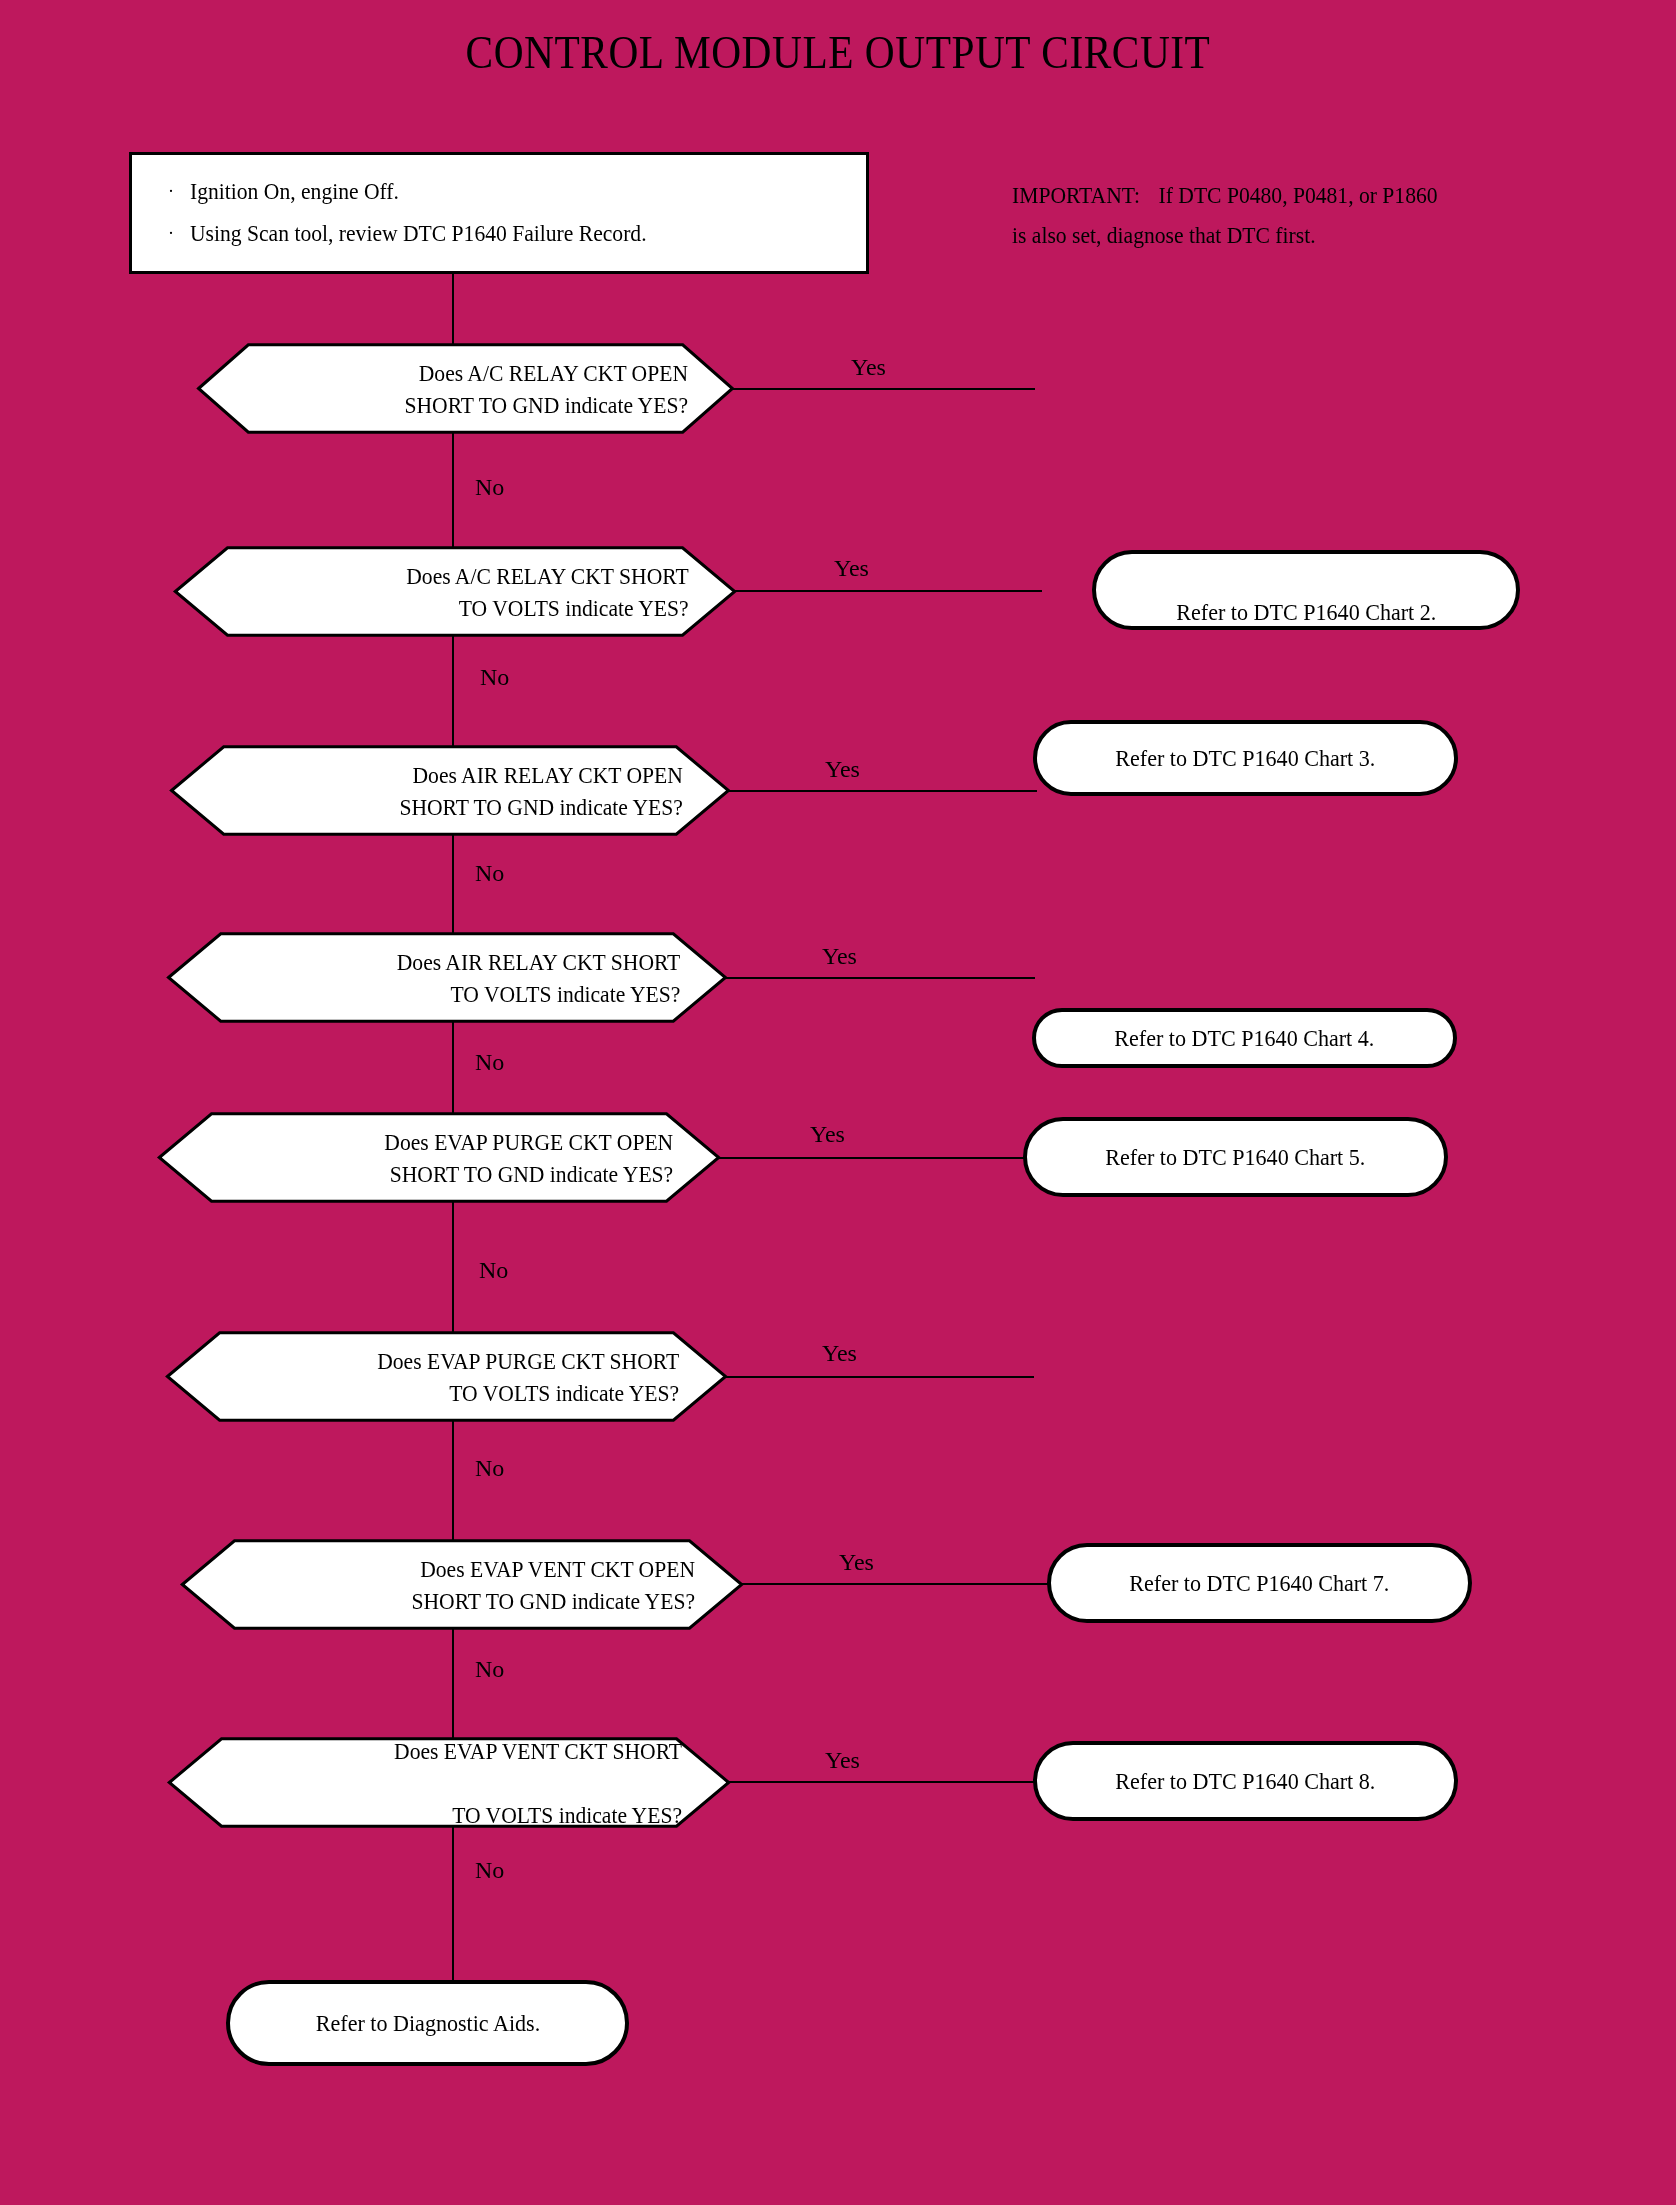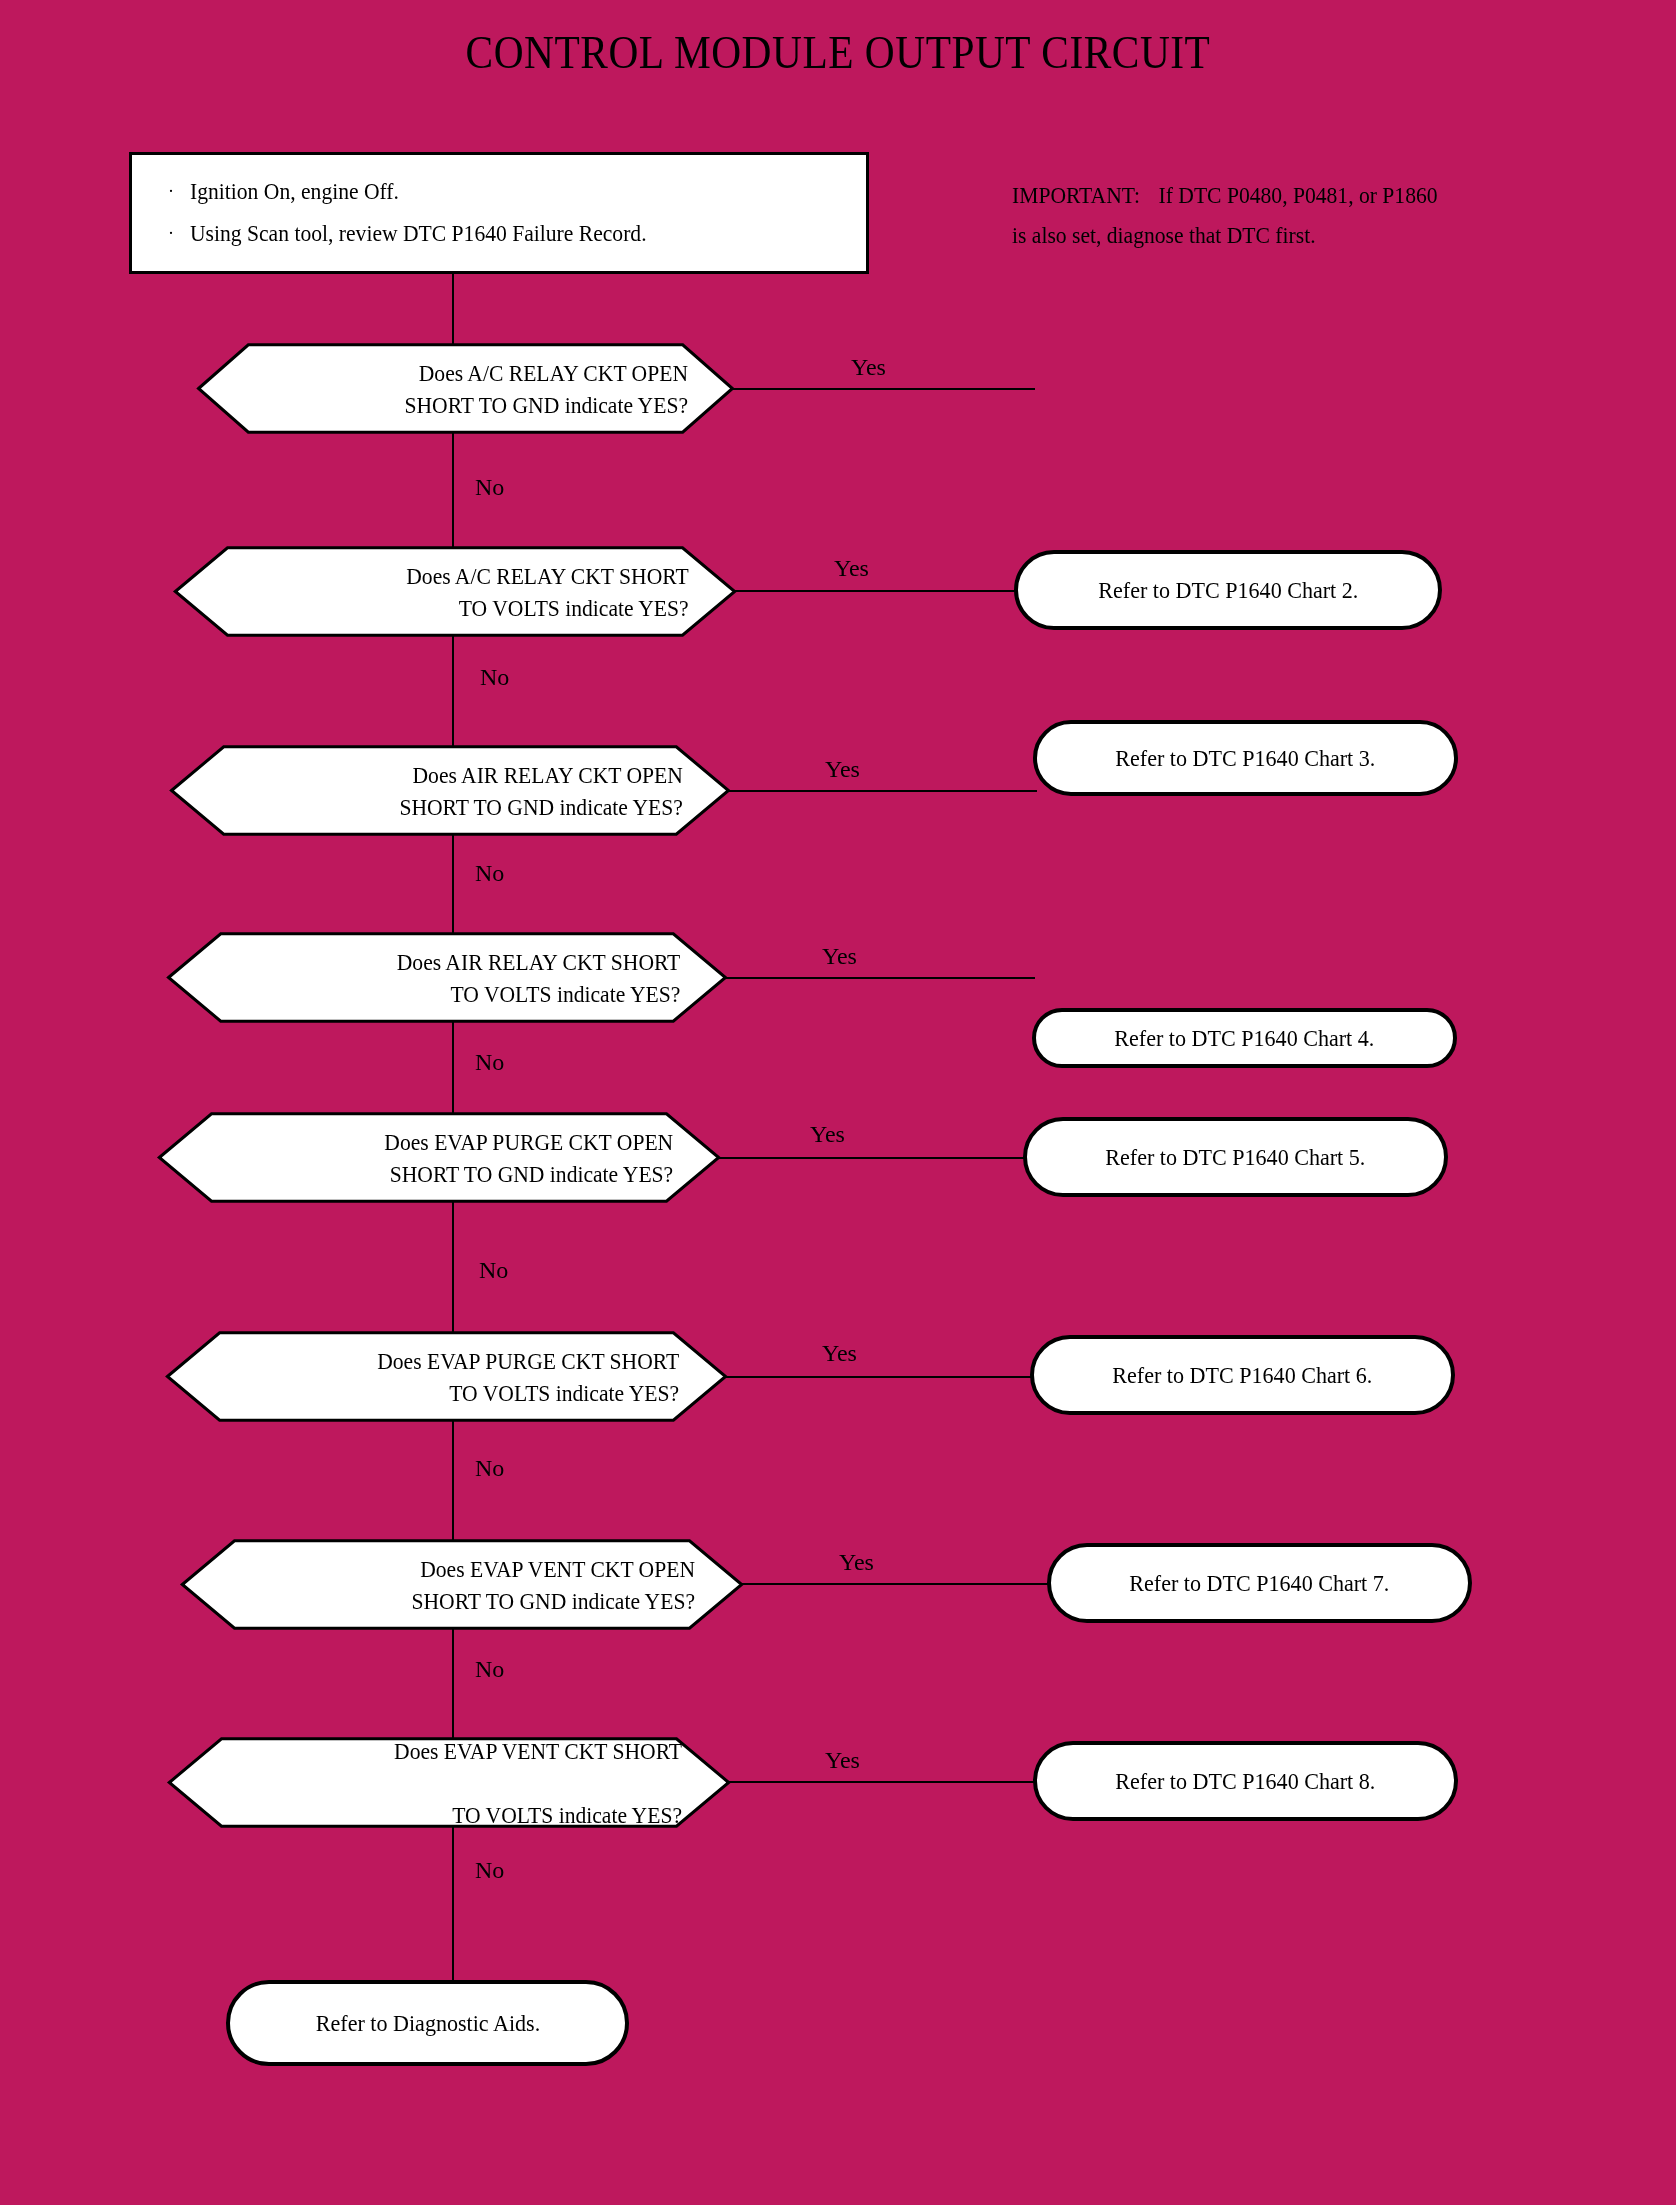--- a/index.html
+++ b/index.html
@@ -198,21 +198,21 @@
     <svg width="560" height="91" viewBox="0 0 922 150">
       <polygon points="0,75 86,3 836,3 922,75 836,147 86,147" fill="#ffffff" stroke="#000000" stroke-width="5"></polygon>
     </svg>
     <div class="hex-label" style="padding-left:96px;">
       <div class="l">Does A/C RELAY CKT SHORT</div>
       <div class="l">TO VOLTS indicate YES?</div>
     </div>
   </div>
   <div class="hline" style="left:734px; top:590px; width:308px;"></div>
   <div class="edge-label" style="left:834px; top:555px;">Yes</div>
-  <div class="rounded-box" style="left:1014px; top:550px; width:428px; height:80px;">
+  <div class="rounded-box" style="left:1092px; top:550px; width:428px; height:80px;align-items:flex-end;">
     <span class="rb-text">Refer to DTC P1640 Chart 2.</span>
   </div>
   <div class="edge-label" style="left:480px; top:664px;">No</div>
 
   <div class="hexagon" style="left:171px; top:745px; width:558px; height:91px;">
     <svg width="558" height="91" viewBox="0 0 918 150">
       <polygon points="0,75 86,3 832,3 918,75 832,147 86,147" fill="#ffffff" stroke="#000000" stroke-width="5"></polygon>
     </svg>
     <div class="hex-label" style="padding-left:97px;">
       <div class="l">Does AIR RELAY CKT OPEN</div>
@@ -262,23 +262,20 @@
     <svg width="559" height="91" viewBox="0 0 920 150">
       <polygon points="0,75 86,3 834,3 920,75 834,147 86,147" fill="#ffffff" stroke="#000000" stroke-width="5"></polygon>
     </svg>
     <div class="hex-label" style="padding-left:90px;">
       <div class="l">Does EVAP PURGE CKT SHORT</div>
       <div class="l">TO VOLTS indicate YES?</div>
     </div>
   </div>
   <div class="hline" style="left:725px; top:1376px; width:309px;"></div>
   <div class="edge-label" style="left:822px; top:1340px;">Yes</div>
-  <div class="rounded-box" style="left:1030px; top:1335px; width:425px; height:80px;">
-    <span class="rb-text">Refer to DTC P1640 Chart 6.</span>
-  </div>
   <div class="edge-label" style="left:475px; top:1455px;">No</div>
 
   <div class="hexagon" style="left:182px; top:1539px; width:560px; height:91px;">
     <svg width="560" height="91" viewBox="0 0 922 150">
       <polygon points="0,75 86,3 836,3 922,75 836,147 86,147" fill="#ffffff" stroke="#000000" stroke-width="5"></polygon>
     </svg>
     <div class="hex-label" style="padding-left:90px;">
       <div class="l">Does EVAP VENT CKT OPEN</div>
       <div class="l">SHORT TO GND indicate YES?</div>
     </div>

